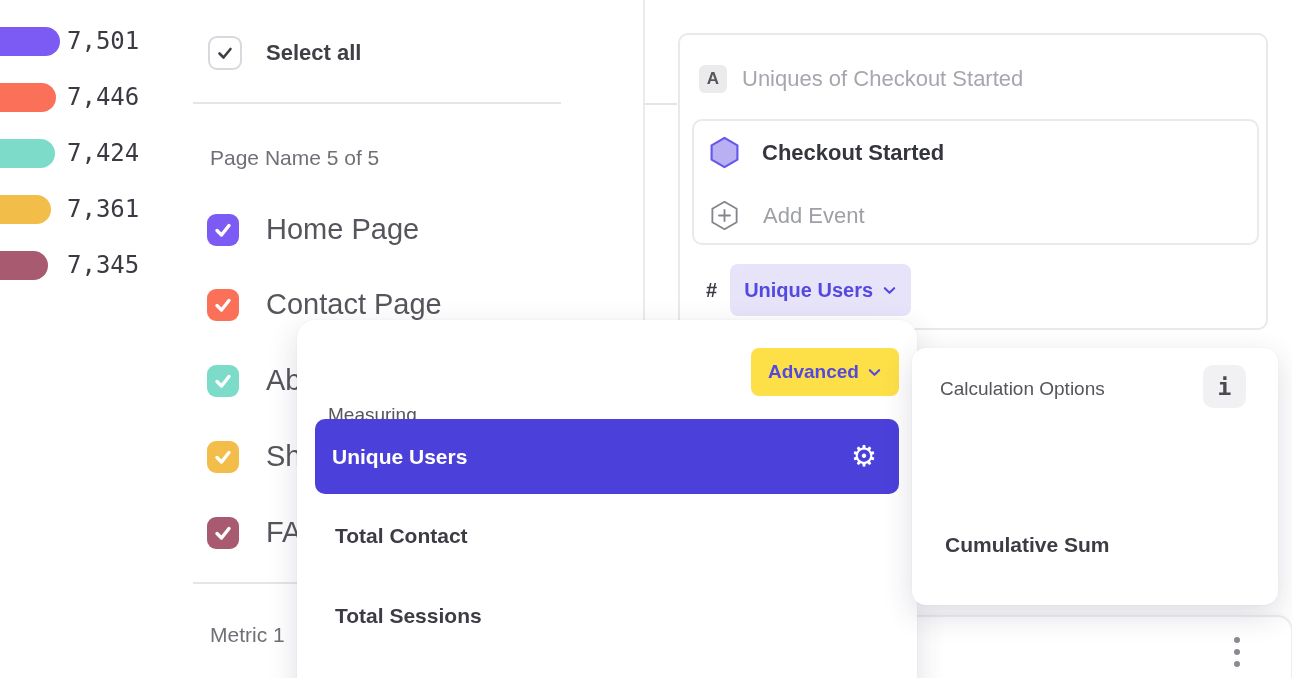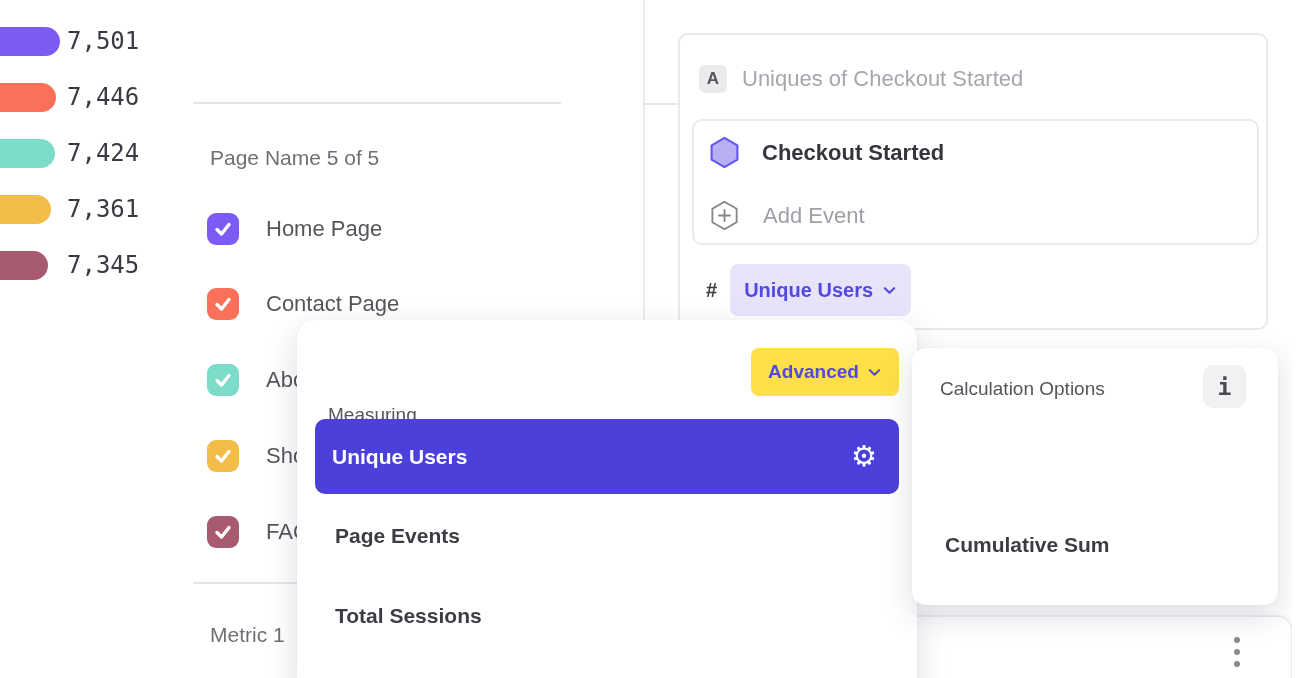--- a/index.html
+++ b/index.html
@@ -24,21 +24,21 @@
 
   
   .checkbox {
     width:32px; height:32px; border-radius:9px;
     display:flex; align-items:center; justify-content:center;
   }
   .checkbox.plain {
     width:34px; height:34px; background:#fff;
     border:2px solid #d8d8df;
   }
-  .row-label { font-size:22px; color:#55565c; font-weight:500; white-space:nowrap; }
+  .row-label { font-size:29px; color:#55565c; font-weight:500; white-space:nowrap; }
   .select-all-label { font-size:22px; color:#3f4046; font-weight:700; }
   .muted-label { font-size:21px; color:#6f7076; font-weight:500; white-space:nowrap; }
 
   
   .outer-card {
     background:#fff; border:2px solid #e9e9ec; border-radius:10px;
   }
   .inner-card {
     background:#fff; border:2px solid #eaeaee; border-radius:10px;
   }
@@ -122,20 +122,28 @@
     <div class="bar-label abs" style="left:67px; top:0;">7,361</div>
   </div>
   <div class="abs" style="left:0; top:251px;">
     <div class="bar abs" style="left: 0px; top: 0px; width: 48px; background-color: rgb(168, 91, 112);"></div>
     <div class="bar-label abs" style="left:67px; top:0;">7,345</div>
   </div>
 
   <div class="v-divider abs" style="left:643px; top:0; height:678px;"></div>
   <div class="h-divider abs" style="left:644px; top:103px; width:33px;"></div>
 
+  <div class="abs" style="left:208px; top:36px; display:flex; align-items:center; gap:24px;">
+    <span class="checkbox plain">
+      <svg width="20" height="20" viewBox="0 0 20 20">
+        <path d="M4.5 10.5 L8.5 14.5 L15.5 6" fill="none" stroke="#3f4046" stroke-width="2.6" stroke-linecap="round" stroke-linejoin="round"></path>
+      </svg>
+    </span>
+    <span class="select-all-label">Select all</span>
+  </div>
 
   <div class="h-divider abs" style="left:193px; top:102px; width:368px;"></div>
 
   <div class="abs muted-label" style="left:210px; top:146px;">Page Name 5 of 5</div>
 
   <div class="abs" style="left:207px; top:213px; display:flex; align-items:center; gap:27px;">
     <span class="checkbox" style="background-color: rgb(123, 91, 243);">
       <svg width="22" height="22" viewBox="0 0 22 22">
           <path d="M5 11.5 L9.5 16 L17 6.5" fill="none" stroke="#fff" stroke-width="3.4" stroke-linecap="round" stroke-linejoin="round"></path>
         </svg>
@@ -230,21 +238,21 @@
             <path d="M3 5.5 L8 10.5 L13 5.5" fill="none" stroke="currentColor" stroke-width="2.2" stroke-linecap="round" stroke-linejoin="round"></path>
           </svg>
       </span>
     </div>
 
     <div class="menu-row-selected abs" style="left:18px; top:99px; width:584px; height:75px;">
       <span class="label">Unique Users</span>
       <span class="gear">⚙</span>
     </div>
 
-    <div class="menu-item abs" style="left:38px; top:204px;">Page Events</div>
+    <div class="menu-item abs" style="left:38px; top:204px;">Total Contact</div>
     <div class="menu-item abs" style="left:38px; top:284px;">Total Sessions</div>
   </div>
 
   <div class="menu-card abs" style="left:912px; top:348px; width:366px; height:257px; border-radius:14px; z-index:6;">
     <div class="abs menu-header-label" style="left:28px; top:30px;">Calculation Options</div>
     <div class="info-badge abs" style="left:291px; top:17px; width:43px; height:43px;">i</div>
 
 
     <div class="menu-item abs" style="left:33px; top:185px;">Cumulative Sum</div>
   </div>

